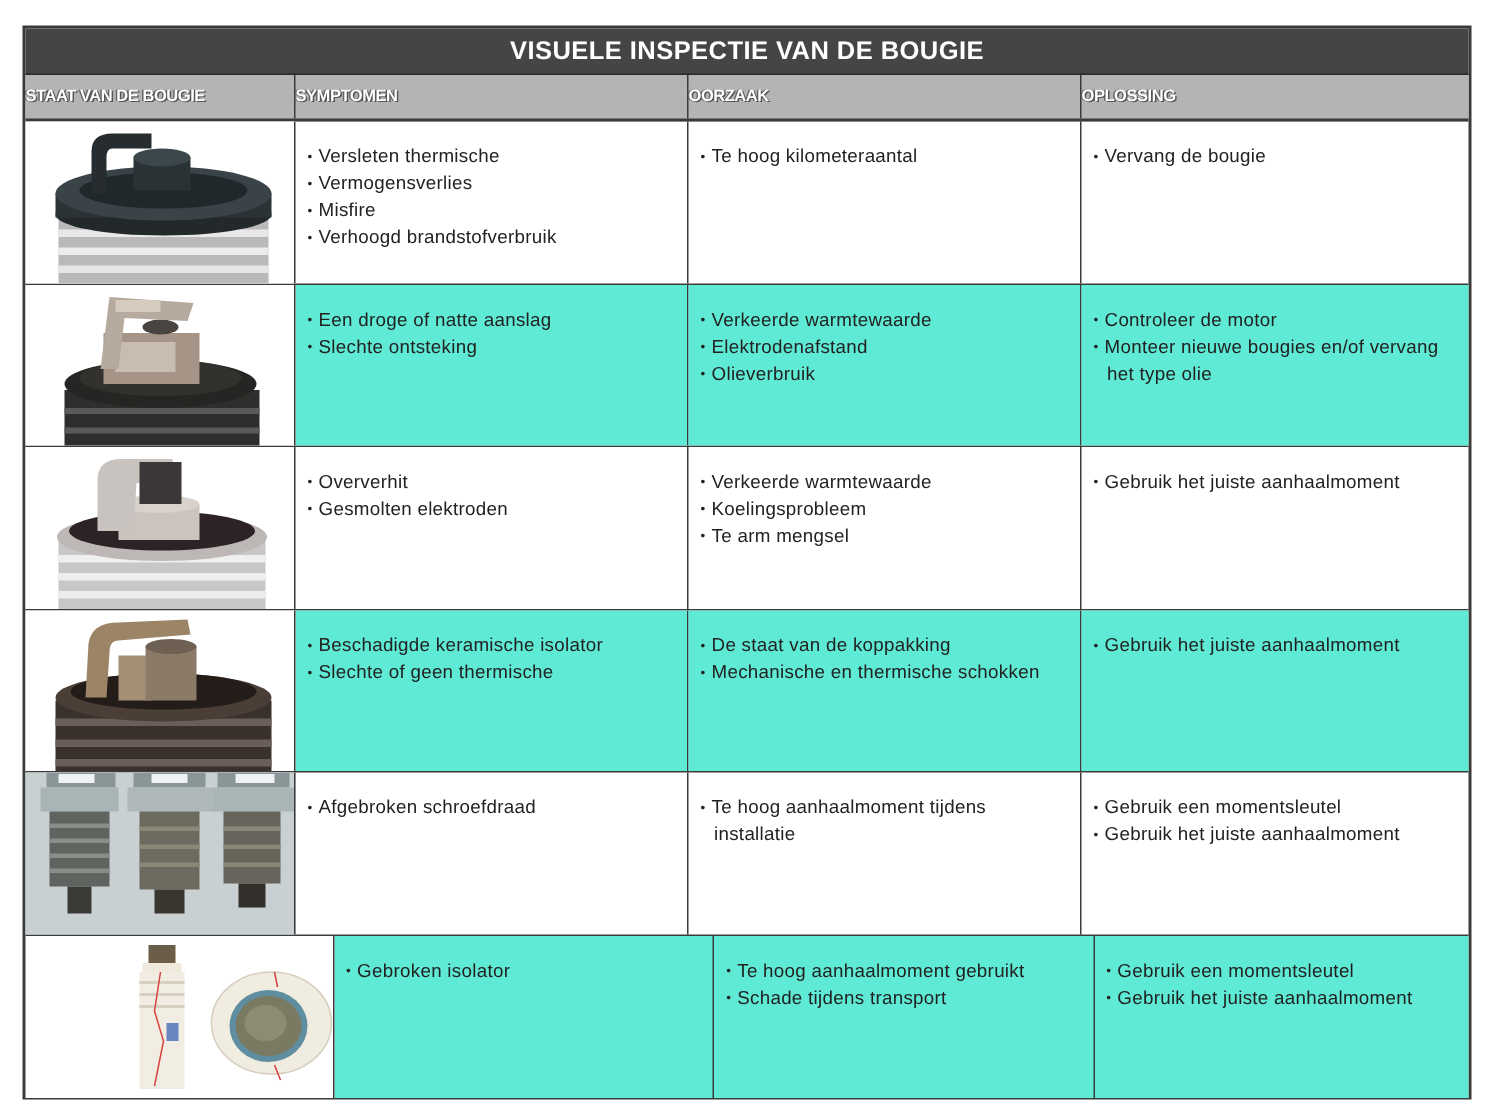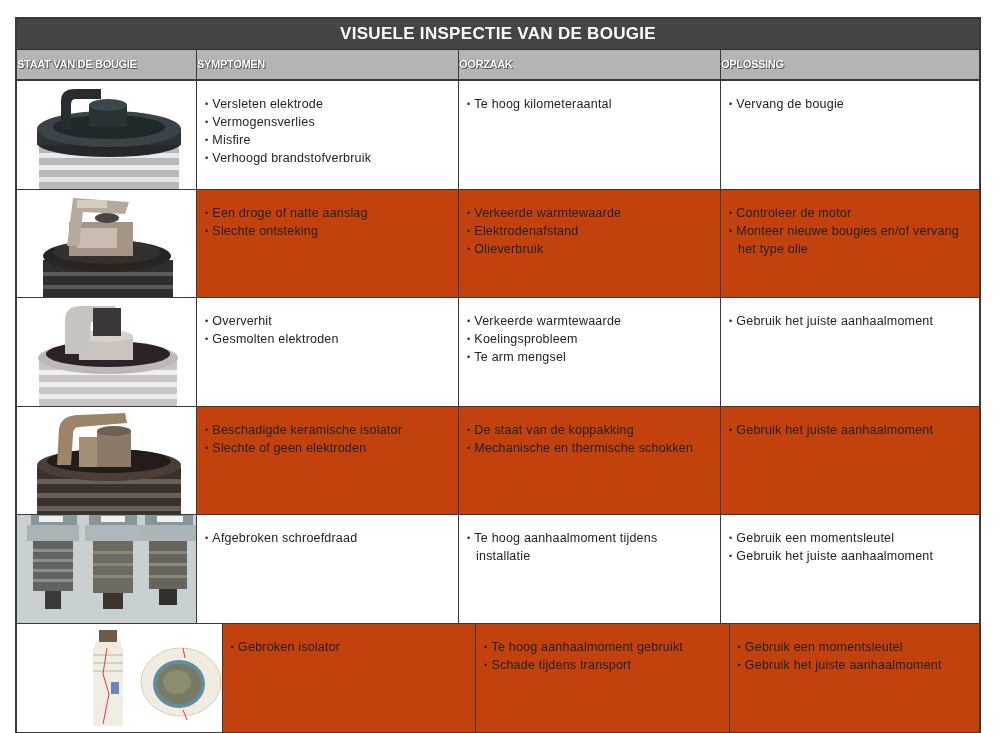--- a/index.html
+++ b/index.html
@@ -5,21 +5,21 @@
   html, body { margin:0; padding:0; background:#ffffff; }
   body { width:1000px; height:733px; position:relative; overflow:hidden; font-family:"Liberation Sans", sans-serif; }
   .tbl { position:absolute; left:15px; top:17px; width:966px; border:2px solid #3a3a3a; box-sizing:border-box; }
   .title { height:30px; background:#454545; color:#ffffff; font-size:17px; font-weight:bold; text-align:center; line-height:30px; letter-spacing:0.3px; border-bottom:1px solid #2a2a2a; }
   .hdr { display:flex; height:29px; background:#b4b4b4; border-bottom:2px solid #3a3a3a; }
   .hdr div { box-sizing:border-box; border-right:1px solid #3a3a3a; text-align:left; line-height:29px; font-size:11px; font-weight:bold; color:#ffffff; text-shadow:1px 1px 0 #555, -1px 0 0 #666; letter-spacing:-0.3px; }
   .hdr div:last-child { border-right:none; }
   .c1 { width:180px; } .c2 { width:262px; } .c3 { width:262px; } .c4 { width:258px; }
   .row { display:flex; height:108.5px; border-bottom:1px solid #3a3a3a; box-sizing:border-box; }
   .row:last-child { border-bottom:none;padding-left:32px; }
-  .row.alt .txt { background:#c2410c; }
+  .row.alt .txt { background:#5eead4; }
   .cell { box-sizing:border-box; border-right:1px solid #3a3a3a; height:100%; }
   .cell:last-child { border-right:none; }
   .img { background:#ffffff; position:relative; overflow:hidden; }
   .txt { padding:14px 8px 0 8px; font-size:12.5px; color:#222; letter-spacing:0.2px; }
   .txt ul { list-style:none; margin:0; padding:0; }
   .txt li { line-height:18px; padding-left:9px; text-indent:-9px; }
   .txt li::before { content:"\2022"; font-size:9px; margin-right:4px; vertical-align:1px; }
   svg { display:block; }
 </style>
 </head>
@@ -45,21 +45,21 @@
         <rect x="20" y="48" width="144" height="16" fill="#2c3337"></rect>
         <ellipse cx="92" cy="48" rx="72" ry="18" fill="#3a4448"></ellipse>
         <ellipse cx="92" cy="46" rx="56" ry="12" fill="#20282b"></ellipse>
         <rect x="72" y="24" width="38" height="22" fill="#2a3236"></rect>
         <ellipse cx="91" cy="24" rx="19" ry="6" fill="#3b474b"></ellipse>
         <path d="M44 48 L44 20 Q44 8 58 8 L84 8 L84 18 L58 18 Q54 18 54 24 L54 48 Z" fill="#262c2f"></path>
       </svg>
     </div>
     <div class="cell c2 txt">
       <ul>
-        <li>Versleten elektrode</li>
+        <li>Versleten thermische</li>
         <li>Vermogensverlies</li>
         <li>Misfire</li>
         <li>Verhoogd brandstofverbruik</li>
       </ul>
     </div>
     <div class="cell c3 txt">
       <ul>
           <li>Te hoog kilometeraantal</li>
         </ul>
     </div>
@@ -152,21 +152,21 @@
         <ellipse cx="92" cy="54" rx="62" ry="12" fill="#231c19"></ellipse>
         <rect x="62" y="30" width="22" height="30" fill="#a48e76"></rect>
         <rect x="80" y="24" width="34" height="36" fill="#8c7a68"></rect>
         <ellipse cx="97" cy="24" rx="17" ry="5" fill="#6e6052"></ellipse>
         <path d="M40 58 L42 22 Q44 8 62 8 L108 6 L110 16 L62 20 Q56 20 56 28 L54 58 Z" fill="#9c8466"></path>
       </svg>
     </div>
     <div class="cell c2 txt">
       <ul>
         <li>Beschadigde keramische isolator</li>
-        <li>Slechte of geen elektroden</li>
+        <li>Slechte of geen thermische</li>
       </ul>
     </div>
     <div class="cell c3 txt">
       <ul>
         <li>De staat van de koppakking</li>
         <li>Mechanische en thermische schokken</li>
       </ul>
     </div>
     <div class="cell c4 txt">
       <ul>

